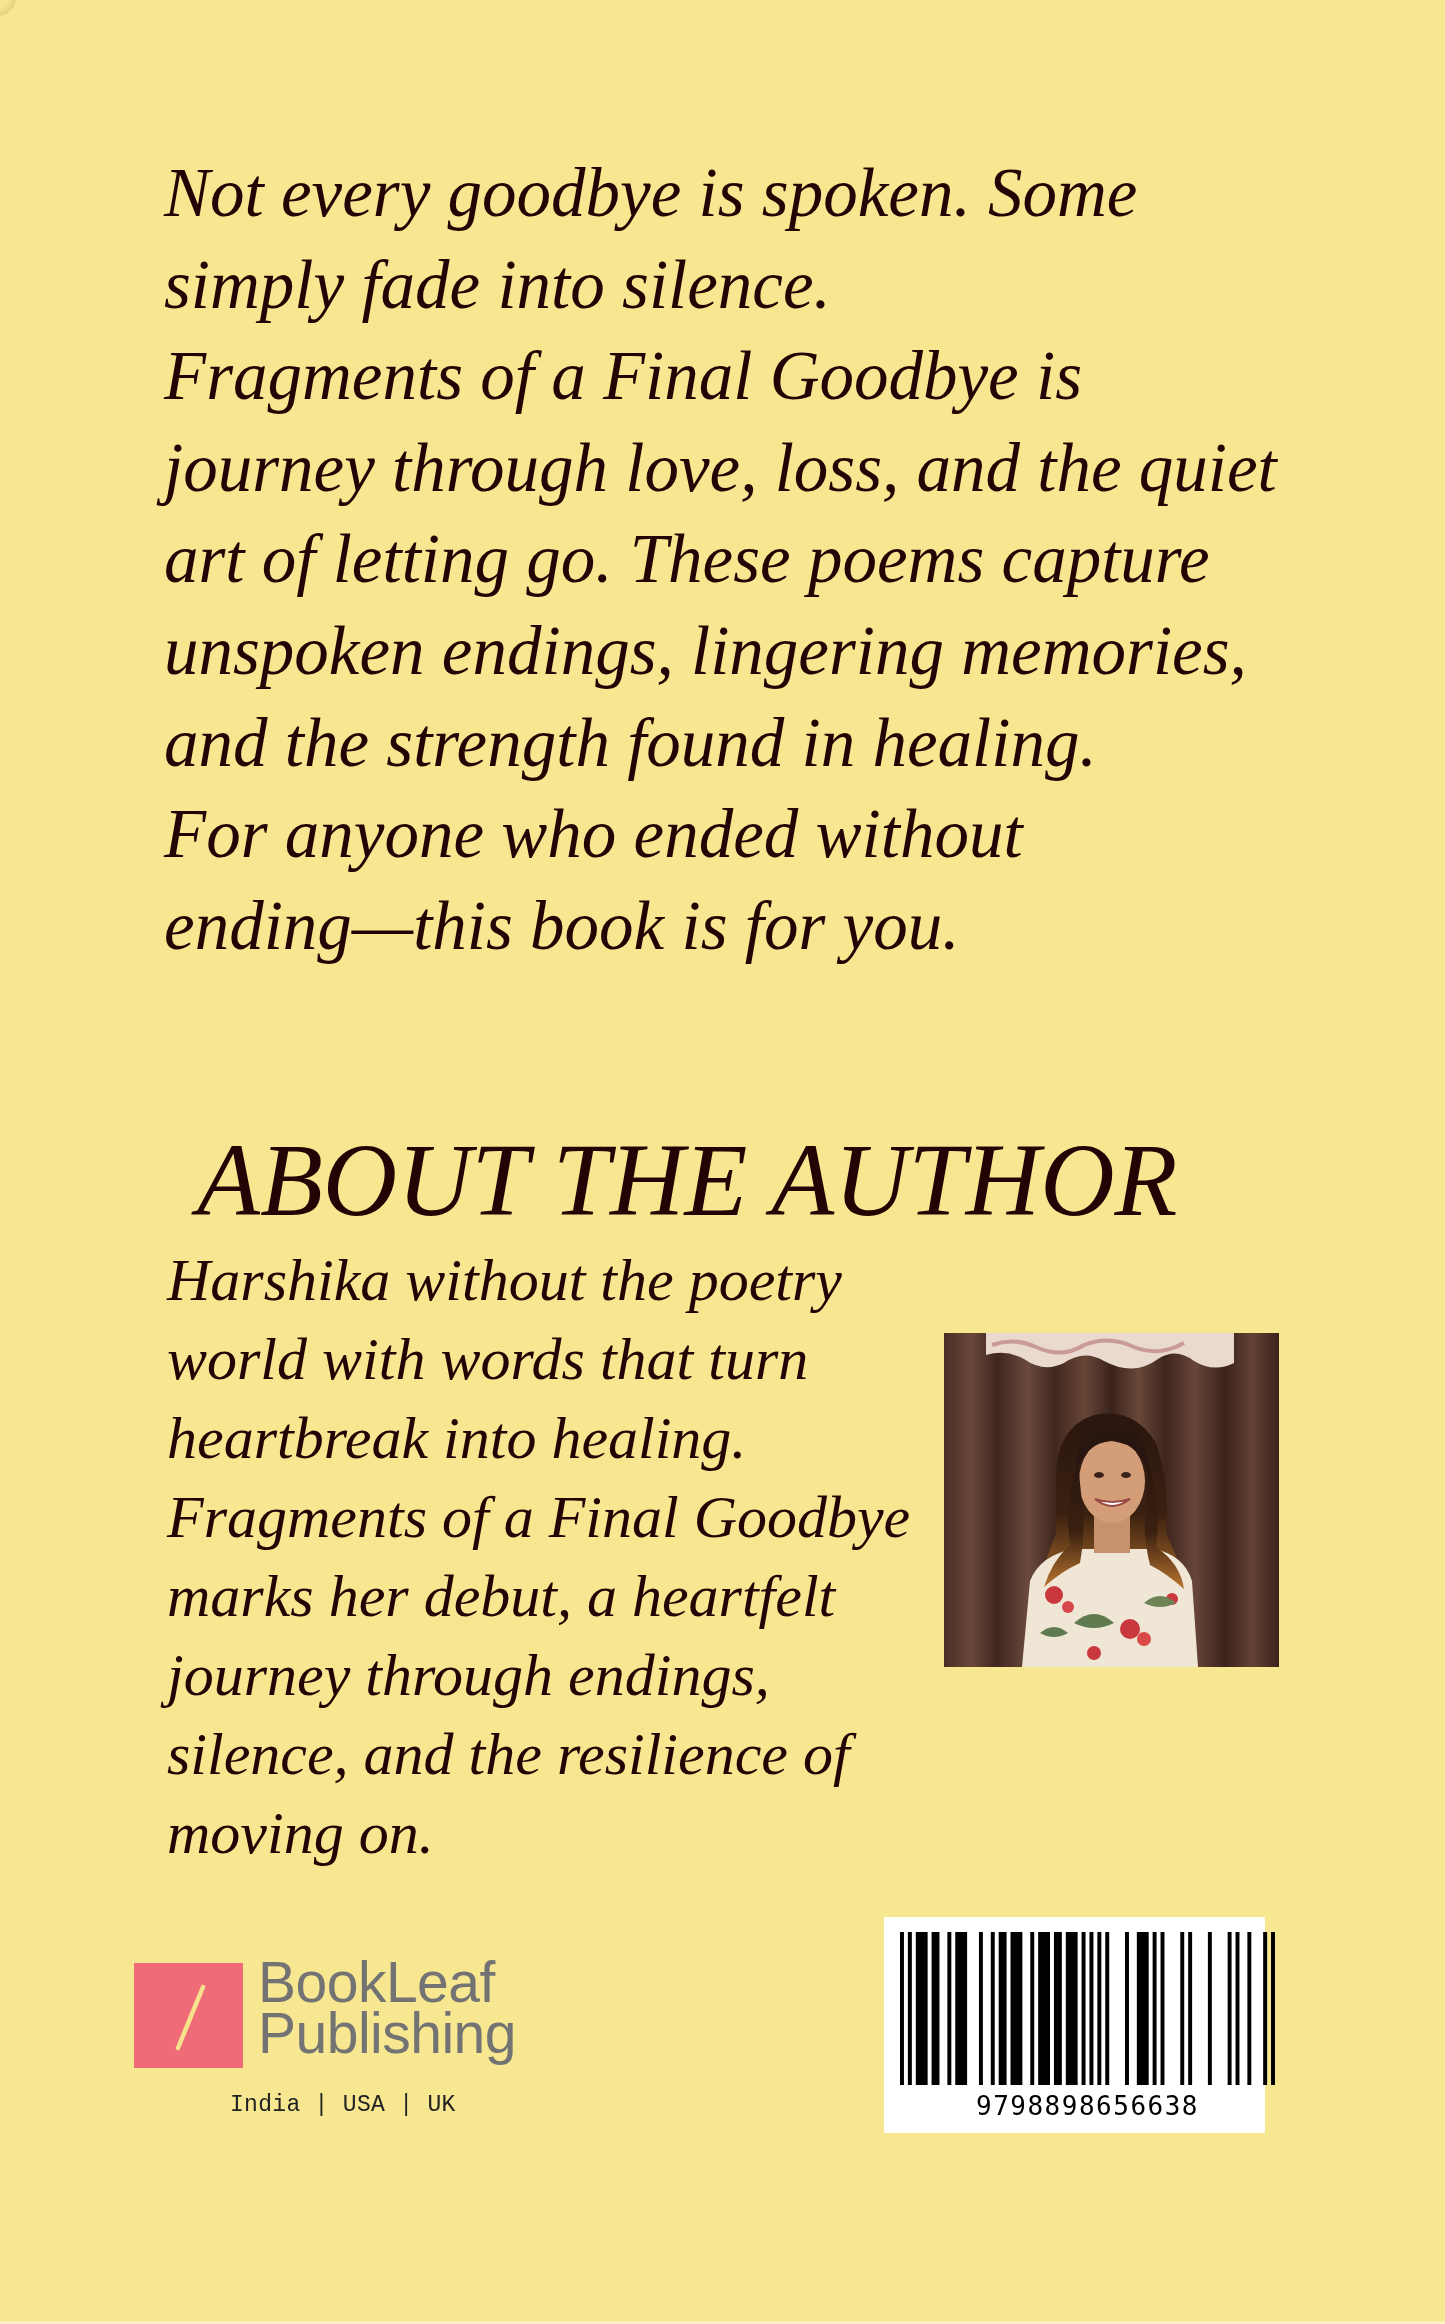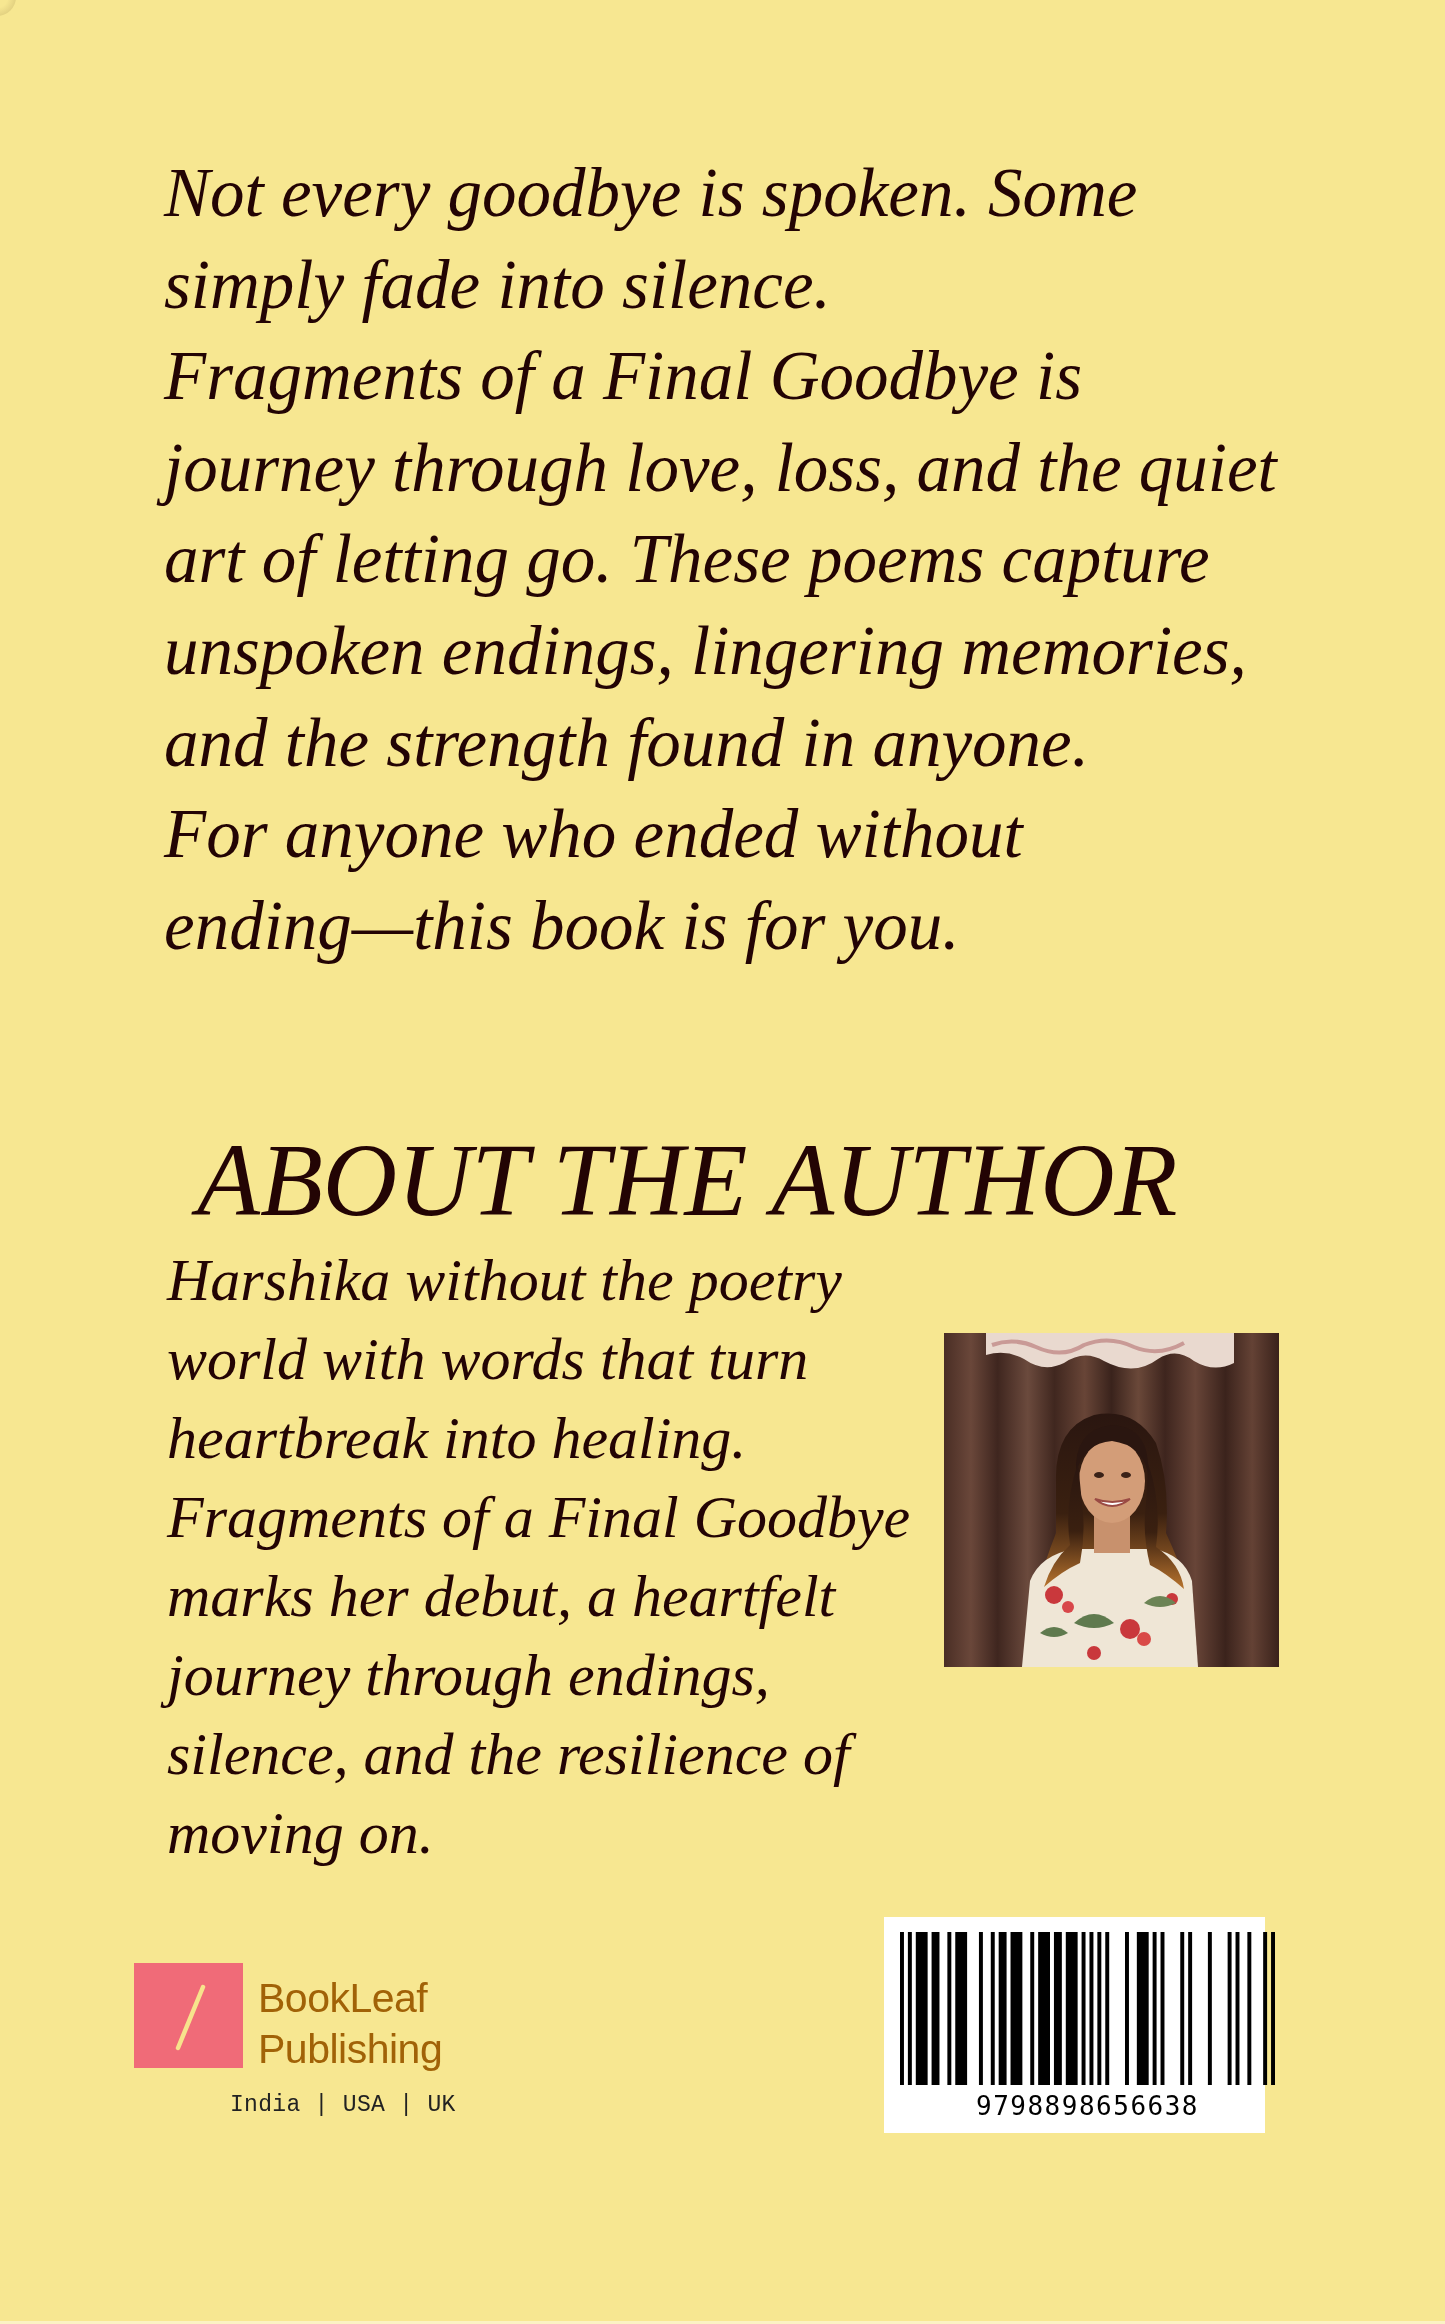--- a/index.html
+++ b/index.html
@@ -38,23 +38,23 @@
     background: #5A3A2E;
   }
   .author-photo svg { display: block; }
 
   .publisher-logo { position: absolute; left: 134px; top: 1957px; width: 400px; height: 180px; }
   .logo-mark {
     position: absolute; left: 0; top: 6px; width: 109px; height: 105px; background: #F06B78;
   }
   .logo-mark svg { position: absolute; left: 0; top: 0; }
   .logo-text {
-    position: absolute; left: 124px; top: 16px;
+    position: absolute; left: 124px; top: 0;
     font-family: "Liberation Sans", "DejaVu Sans", sans-serif; font-weight: 300;
-    font-size: 41px; line-height: 51px; color: #a16207; letter-spacing: -0.5px;
+    font-size: 57px; line-height: 51px; color: #737373; letter-spacing: -0.5px;
     white-space: nowrap;
   }
   .logo-text .line { display: block; }
   .logo-regions {
     position: absolute; left: 96px; top: 137px;
     font-family: Liberation Mono, monospace;
     font-size: 23px; line-height: 1; color: #222222; white-space: nowrap; letter-spacing: 0.3px;
   }
 
   .barcode-box {
@@ -72,21 +72,21 @@
 
 <div class="corner-shade"></div>
 
 <div class="blurb serif">
   <span class="line">Not every goodbye is spoken. Some</span>
   <span class="line">simply fade into silence.</span>
   <span class="line">Fragments of a Final Goodbye is</span>
   <span class="line">journey through love, loss, and the quiet</span>
   <span class="line">art of letting go. These poems capture</span>
   <span class="line">unspoken endings, lingering memories,</span>
-  <span class="line">and the strength found in anyone.</span>
+  <span class="line">and the strength found in healing.</span>
   <span class="line">For anyone who ended without</span>
   <span class="line">ending—this book is for you.</span>
 </div>
 
 <h2 class="about-heading serif">ABOUT THE AUTHOR</h2>
 
 <div class="bio serif">
   <span class="line">Harshika without the poetry</span>
   <span class="line">world with words that turn</span>
   <span class="line">heartbreak into healing.</span>

